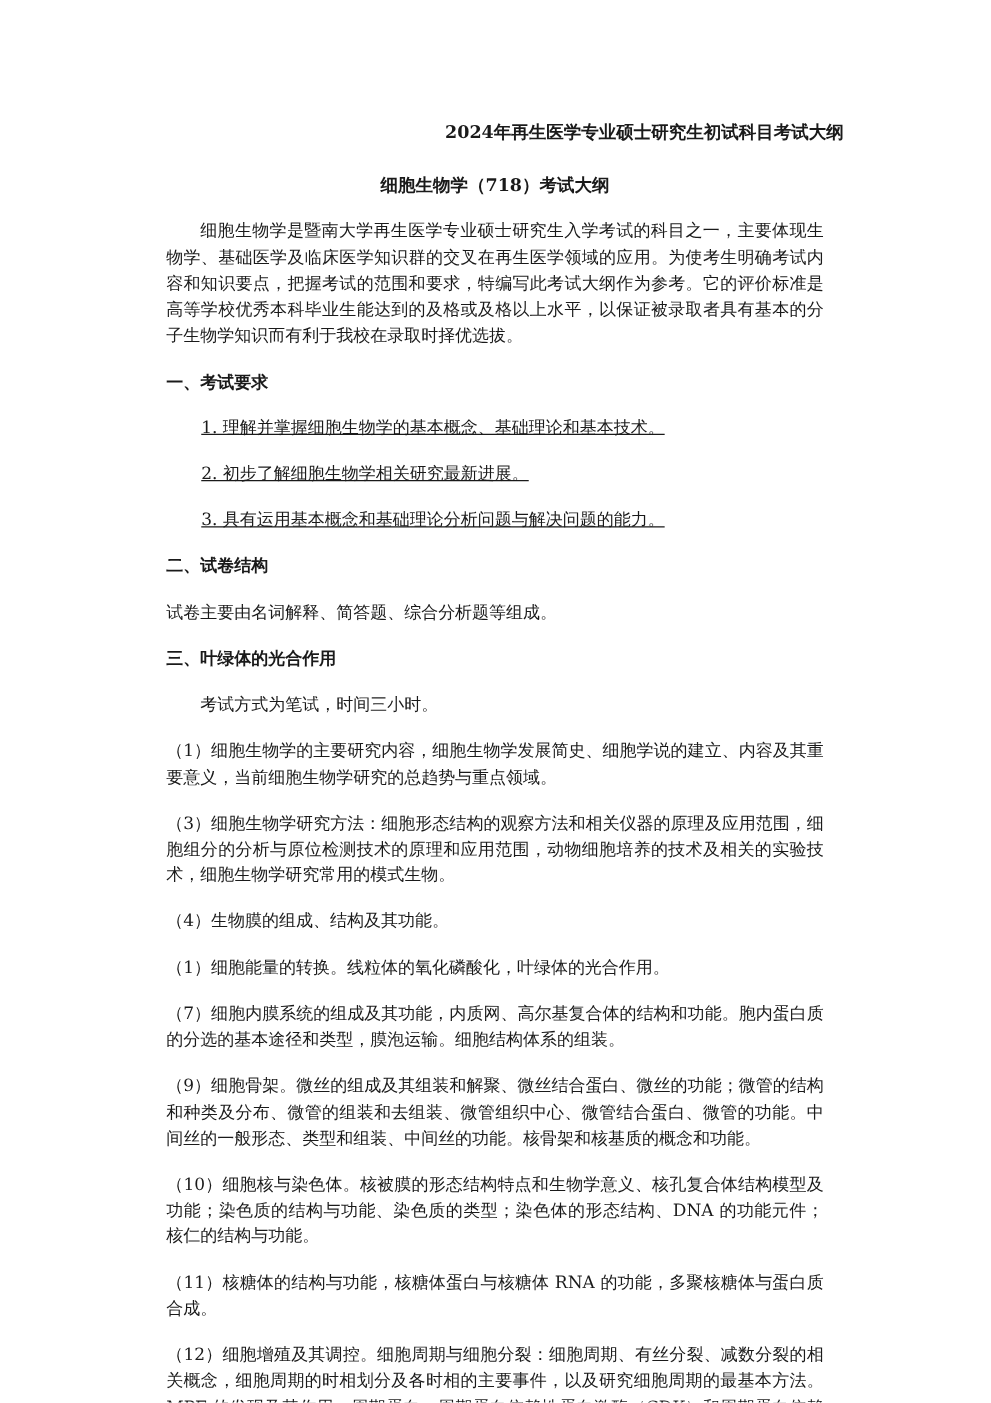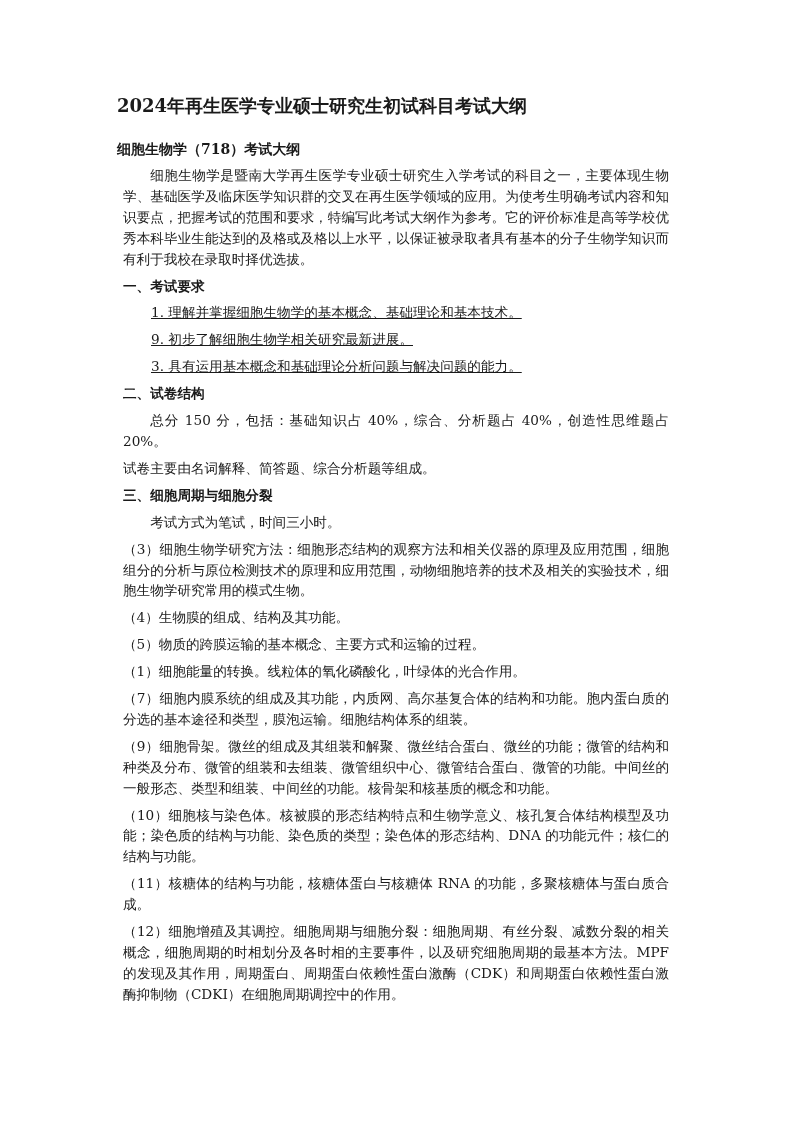--- a/index.html
+++ b/index.html
@@ -3,63 +3,62 @@
   <meta charset="utf-8">
   <style>
     html, body { margin: 0; padding: 0; background: #ffffff; }
     body { width: 793px; height: 1122px; position: relative; overflow: hidden; }
     .page {
       position: absolute; left: 117px; top: 96px; width: 558px;
       font-family: "DejaVu Serif", "Liberation Serif", serif;
       color: #1a1a1a; font-size: 13.6px; line-height: 20.9px;
     }
     .doc-title {
-      text-align: left; font-weight: bold; font-size: 18px;
+      text-align: right; font-weight: bold; font-size: 14px;
       margin: 0 0 23px 0; line-height: 20px;
     }
     .sub-title {
-      font-weight: bold; font-size: 14px;
+      text-align: center; font-weight: bold; font-size: 14px;
       margin: 0; line-height: 20px;
     }
-    p { margin: 6px; text-align: justify; }
+    p { margin: 16px; text-align: justify; }
     .indent { text-indent: 2em; }
     .h { font-weight: bold; }
     .num-item { padding-left: 28px; text-decoration: underline; }
     .para { text-align: justify; }
   </style>
 </head>
 <body>
 
 <div class="page">
   <div class="doc-title">2024年再生医学专业硕士研究生初试科目考试大纲</div>
   <div class="sub-title">细胞生物学（718）考试大纲</div>
   <p class="indent">细胞生物学是暨南大学再生医学专业硕士研究生入学考试的科目之一，主要体现生物学、基础医学及临床医学知识群的交叉在再生医学领域的应用。为使考生明确考试内容和知识要点，把握考试的范围和要求，特编写此考试大纲作为参考。它的评价标准是高等学校优秀本科毕业生能达到的及格或及格以上水平，以保证被录取者具有基本的分子生物学知识而有利于我校在录取时择优选拔。</p>
 
   <div>
     <p class="h">一、考试要求</p>
     <p class="num-item">1.  理解并掌握细胞生物学的基本概念、基础理论和基本技术。</p>
-    <p class="num-item">9.  初步了解细胞生物学相关研究最新进展。</p>
+    <p class="num-item">2.  初步了解细胞生物学相关研究最新进展。</p>
     <p class="num-item">3.  具有运用基本概念和基础理论分析问题与解决问题的能力。</p>
   </div>
 
   <div>
     <p class="h">二、试卷结构</p>
-    <p class="indent">总分 150 分，包括：基础知识占 40%，综合、分析题占 40%，创造性思维题占 20%。</p>
     <p>试卷主要由名词解释、简答题、综合分析题等组成。</p>
   </div>
 
   <div>
-    <p class="h">三、细胞周期与细胞分裂</p>
+    <p class="h">三、叶绿体的光合作用</p>
     <p class="indent">考试方式为笔试，时间三小时。</p>
   </div>
 
   <div>
+    <p class="para">（1）细胞生物学的主要研究内容，细胞生物学发展简史、细胞学说的建立、内容及其重要意义，当前细胞生物学研究的总趋势与重点领域。</p>
     <p class="para">（3）细胞生物学研究方法：细胞形态结构的观察方法和相关仪器的原理及应用范围，细胞组分的分析与原位检测技术的原理和应用范围，动物细胞培养的技术及相关的实验技术，细胞生物学研究常用的模式生物。</p>
     <p class="para">（4）生物膜的组成、结构及其功能。</p>
-    <p class="para">（5）物质的跨膜运输的基本概念、主要方式和运输的过程。</p>
     <p class="para">（1）细胞能量的转换。线粒体的氧化磷酸化，叶绿体的光合作用。</p>
     <p class="para">（7）细胞内膜系统的组成及其功能，内质网、高尔基复合体的结构和功能。胞内蛋白质的分选的基本途径和类型，膜泡运输。细胞结构体系的组装。</p>
     <p class="para">（9）细胞骨架。微丝的组成及其组装和解聚、微丝结合蛋白、微丝的功能；微管的结构和种类及分布、微管的组装和去组装、微管组织中心、微管结合蛋白、微管的功能。中间丝的一般形态、类型和组装、中间丝的功能。核骨架和核基质的概念和功能。</p>
     <p class="para">（10）细胞核与染色体。核被膜的形态结构特点和生物学意义、核孔复合体结构模型及功能；染色质的结构与功能、染色质的类型；染色体的形态结构、DNA 的功能元件；核仁的结构与功能。</p>
     <p class="para">（11）核糖体的结构与功能，核糖体蛋白与核糖体 RNA 的功能，多聚核糖体与蛋白质合成。</p>
     <p class="para">（12）细胞增殖及其调控。细胞周期与细胞分裂：细胞周期、有丝分裂、减数分裂的相关概念，细胞周期的时相划分及各时相的主要事件，以及研究细胞周期的最基本方法。MPF 的发现及其作用，周期蛋白、周期蛋白依赖性蛋白激酶（CDK）和周期蛋白依赖性蛋白激酶抑制物（CDKI）在细胞周期调控中的作用。</p>
   </div>
 </div>
 
 </body></html>

